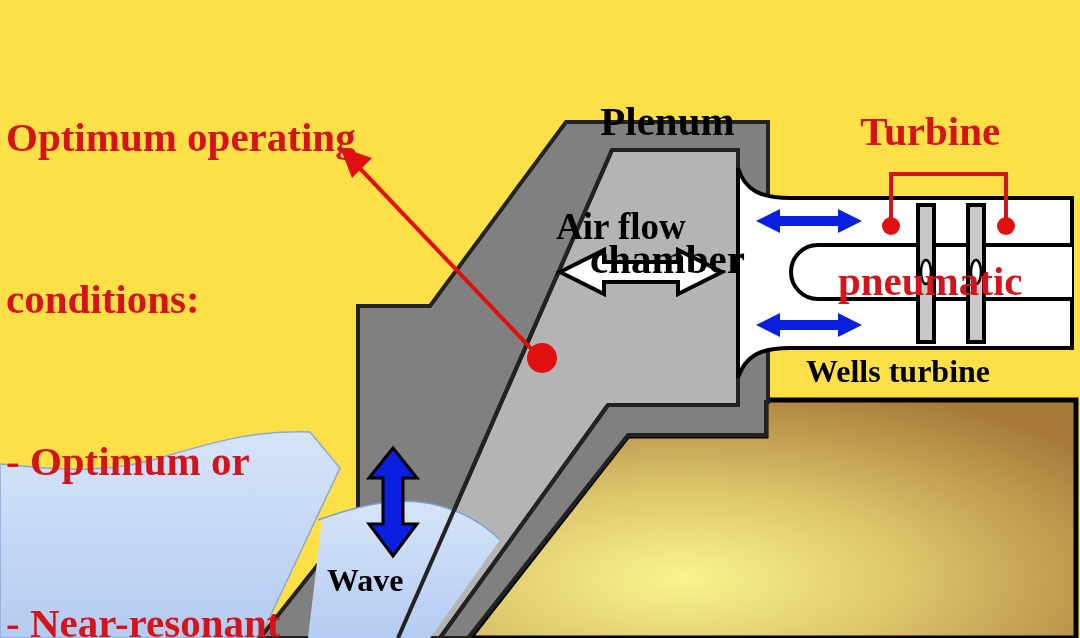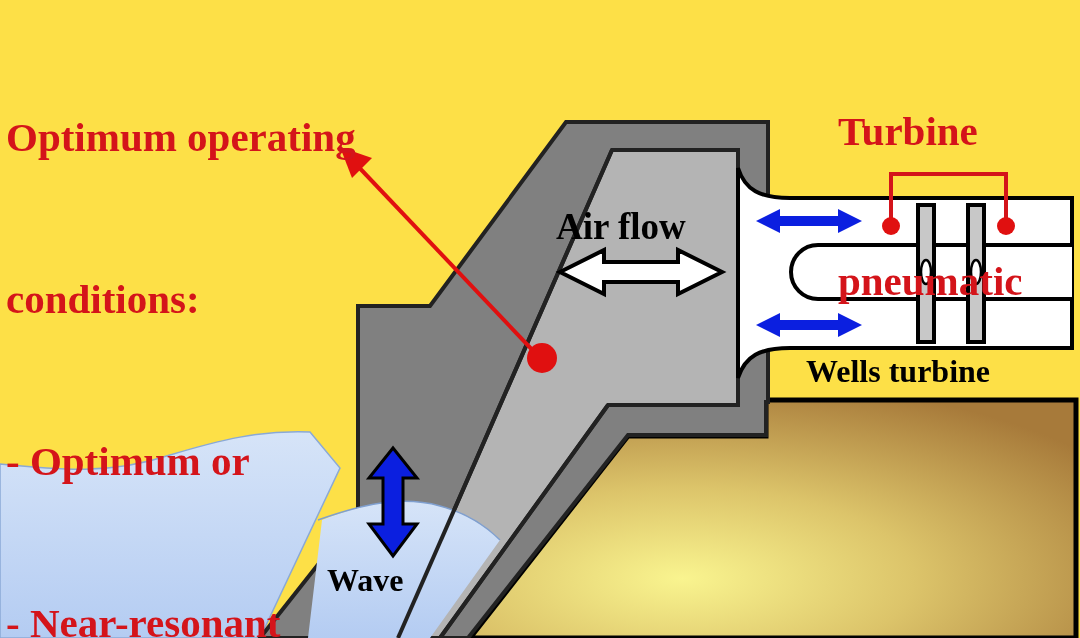--- a/index.html
+++ b/index.html
@@ -3,21 +3,21 @@
 <meta charset="utf-8">
 <style>
   html, body { margin: 0; padding: 0; background: #ffffff; }
   #stage { position: relative; width: 1080px; height: 638px; overflow: hidden; background: #fde047; }
   svg { position: absolute; left: 0; top: 0; }
   .lbl { position: absolute; font-family: "Liberation Serif", serif; font-weight: bold; white-space: pre; line-height: 1.0; }
   .red { color: #d4141a; }
   .black { color: #000000; }
   #opt-label { left: 6px; top: 2px; font-size: 41px; line-height: 54px; }
   #plenum-label { left: 590px; top: 6px; font-size: 41px; line-height: 46px; text-align: center; }
-  #damping-label { left: 838px; top: 6px; font-size: 41px; line-height: 50px; }
+  #damping-label { left: 838px; top: 6px; font-size: 41px; line-height: 50px; text-align: center; }
   #airflow-label { left: 556px; top: 208px; font-size: 37px; }
   #wells-label { left: 806px; top: 355px; font-size: 32px; }
   #wave-label { left: 327px; top: 564px; font-size: 32px; }
 </style>
 </head>
 <body>
 
 <div id="stage">
   <svg width="1080" height="638" viewBox="0 0 1080 638">
     <defs>
@@ -75,20 +75,24 @@
     <circle cx="542" cy="358" r="15" fill="#e01010"></circle>
   </svg>
 
   <div id="opt-label" class="lbl red">
     <div>Optimum operating</div>
     <div>conditions:</div>
     <div>- Optimum or</div>
     <div>- Near-resonant</div>
   </div>
 
+  <div id="plenum-label" class="lbl black">
+    <div>Plenum</div>
+    <div>chamber</div>
+  </div>
 
   <div id="damping-label" class="lbl red">
     <div>Turbine</div>
     <div>pneumatic</div>
   </div>
 
   <div id="airflow-label" class="lbl black">Air flow</div>
   <div id="wells-label" class="lbl black">Wells turbine</div>
   <div id="wave-label" class="lbl black">Wave</div>
 </div>

